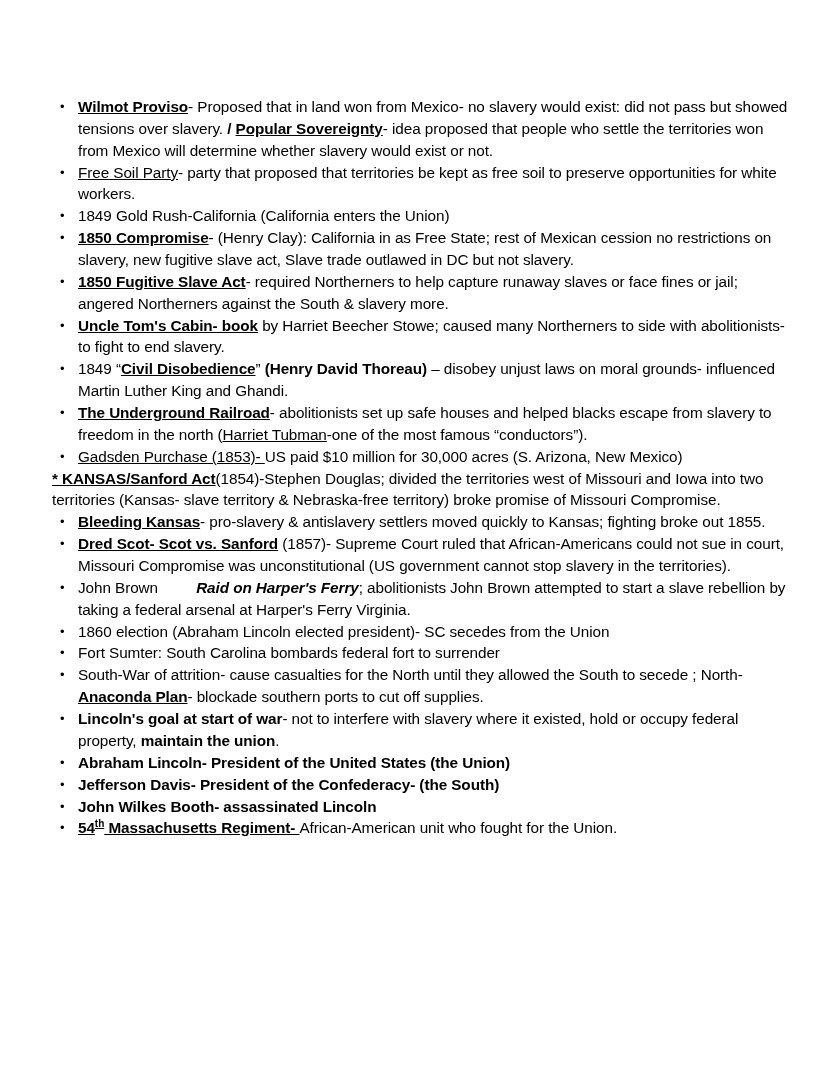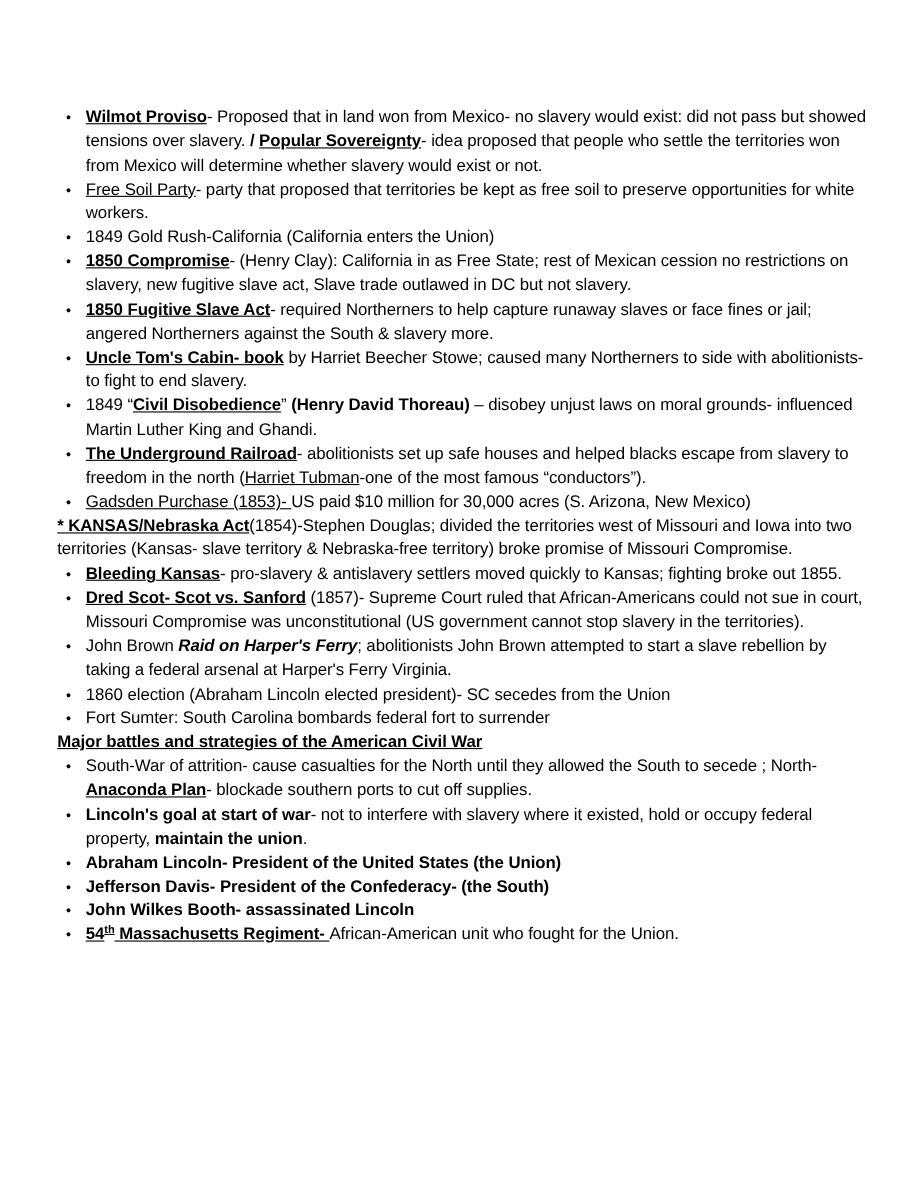--- a/index.html
+++ b/index.html
@@ -49,21 +49,21 @@
   
   .flush-row {
     padding-left: 0;
   }
   .flush-row .bullet-text {
     display: block;
   }
   b, .b { font-weight: bold; }
   u, .u { text-decoration: underline; }
   .bu { font-weight: bold; text-decoration: underline; }
-  .bi { font-weight: bold; font-style: italic; }
+  .bi { font-weight: bold; font-style: italic; margin-left: 34px; }
   sup {
     font-size: 0.66em;
     vertical-align: super;
     line-height: 0;
     margin-top: 19px;
   }
 </style>
 </head>
 <body>
 
@@ -99,44 +99,41 @@
       </div>
       <div class="bullet-row">
         <span class="bullet-mark">•</span>
         <span class="bullet-text"><span class="bu">The Underground Railroad</span><span>- abolitionists set up safe houses and helped blacks escape from slavery to freedom in the north (</span><span class="u">Harriet Tubman</span><span>-one of the most famous “conductors”).</span></span>
       </div>
       <div class="bullet-row">
         <span class="bullet-mark">•</span>
         <span class="bullet-text"><span class="u">Gadsden Purchase (1853)- </span><span> US paid $10 million for 30,000 acres (S. Arizona, New Mexico)</span></span>
       </div>
       <div class="bullet-row flush-row">
-        <span class="bullet-text"><span class="bu">* KANSAS/Nebraska Act</span><span>(1854)-Stephen Douglas; divided the territories west of Missouri and Iowa into two territories (Kansas- slave territory &amp; Nebraska-free territory) broke promise of Missouri Compromise.</span></span>
+        <span class="bullet-text"><span class="bu">* KANSAS/Sanford Act</span><span>(1854)-Stephen Douglas; divided the territories west of Missouri and Iowa into two territories (Kansas- slave territory &amp; Nebraska-free territory) broke promise of Missouri Compromise.</span></span>
       </div>
       <div class="bullet-row">
         <span class="bullet-mark">•</span>
         <span class="bullet-text"><span class="bu">Bleeding Kansas</span><span>- pro-slavery &amp; antislavery settlers moved quickly to Kansas; fighting broke out 1855.</span></span>
       </div>
       <div class="bullet-row">
         <span class="bullet-mark">•</span>
         <span class="bullet-text"><span class="bu">Dred Scot- Scot vs. Sanford</span><span> (1857)- Supreme Court ruled that African-Americans could not sue in court, Missouri Compromise was unconstitutional (US government cannot stop slavery in the territories).</span></span>
       </div>
       <div class="bullet-row">
         <span class="bullet-mark">•</span>
         <span class="bullet-text"><span>John Brown </span><span class="bi">Raid on Harper's Ferry</span><span>; abolitionists John Brown attempted to start a slave rebellion by taking a federal arsenal at Harper's Ferry Virginia.</span></span>
       </div>
       <div class="bullet-row">
         <span class="bullet-mark">•</span>
         <span class="bullet-text"><span>1860 election (Abraham Lincoln elected president)- SC secedes from the Union</span></span>
       </div>
       <div class="bullet-row">
         <span class="bullet-mark">•</span>
         <span class="bullet-text"><span>Fort Sumter: South Carolina bombards federal fort to surrender</span></span>
-      </div>
-      <div class="bullet-row flush-row">
-        <span class="bullet-text"><span class="bu">Major battles and strategies of the American Civil War</span></span>
       </div>
       <div class="bullet-row">
         <span class="bullet-mark">•</span>
         <span class="bullet-text"><span>South-War of attrition- cause casualties for the North until they allowed the South to secede ; North-</span><span class="bu">Anaconda Plan</span><span>- blockade southern ports to cut off supplies.</span></span>
       </div>
       <div class="bullet-row">
         <span class="bullet-mark">•</span>
         <span class="bullet-text"><span class="b">Lincoln's goal at start of war</span><span>- not to interfere with slavery where it existed, hold or occupy federal property, </span><span class="b">maintain the union</span><span>.</span></span>
       </div>
       <div class="bullet-row">

